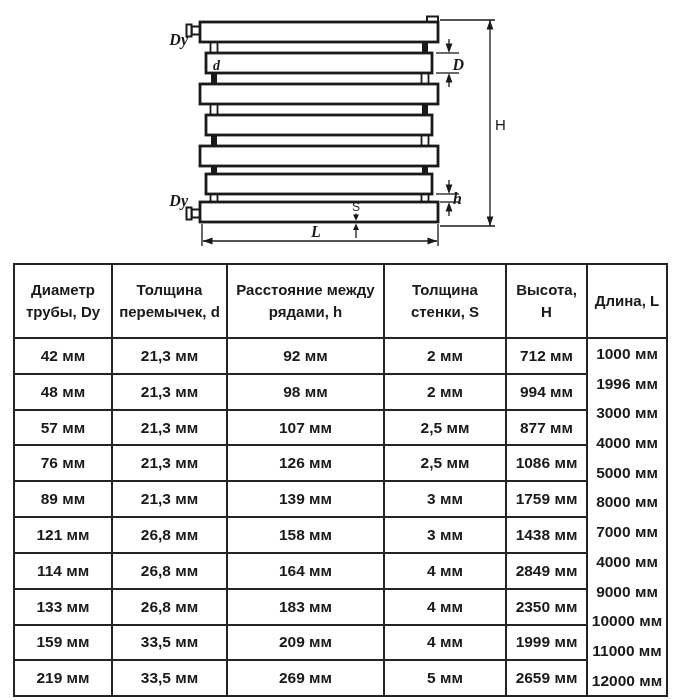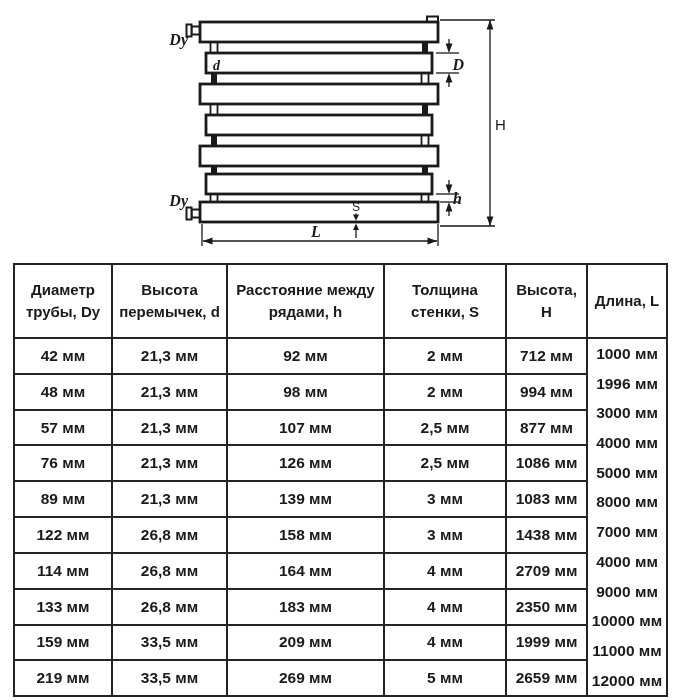--- a/index.html
+++ b/index.html
@@ -141,21 +141,21 @@
       <col style="width:98px">
         <col style="width:115px">
         <col style="width:157px">
       <col style="width:122px">
         <col style="width:81px">
         <col style="width:80px">
     </colgroup>
     <thead>
       <tr>
         <th>Диаметр трубы, Dy</th>
-        <th>Высота перемычек, d</th>
+        <th>Толщина перемычек, d</th>
         <th>Расстояние между рядами, h</th>
         <th>Толщина стенки, S</th>
         <th>Высота, H</th>
         <th>Длина, L</th>
       </tr>
     </thead>
     <tbody>
         <tr>
           <td>42 мм</td>
           <td>21,3 мм</td>
@@ -196,35 +196,35 @@
           <td>21,3 мм</td>
           <td>126 мм</td>
           <td>2,5 мм</td>
           <td>1086 мм</td>
         </tr>
         <tr>
           <td>89 мм</td>
           <td>21,3 мм</td>
           <td>139 мм</td>
           <td>3 мм</td>
-          <td>1083 мм</td>
-        </tr>
-        <tr>
-          <td>122 мм</td>
+          <td>1759 мм</td>
+        </tr>
+        <tr>
+          <td>121 мм</td>
           <td>26,8 мм</td>
           <td>158 мм</td>
           <td>3 мм</td>
           <td>1438 мм</td>
         </tr>
         <tr>
           <td>114 мм</td>
           <td>26,8 мм</td>
           <td>164 мм</td>
           <td>4 мм</td>
-          <td>2709 мм</td>
+          <td>2849 мм</td>
         </tr>
         <tr>
           <td>133 мм</td>
           <td>26,8 мм</td>
           <td>183 мм</td>
           <td>4 мм</td>
           <td>2350 мм</td>
         </tr>
         <tr>
           <td>159 мм</td>

